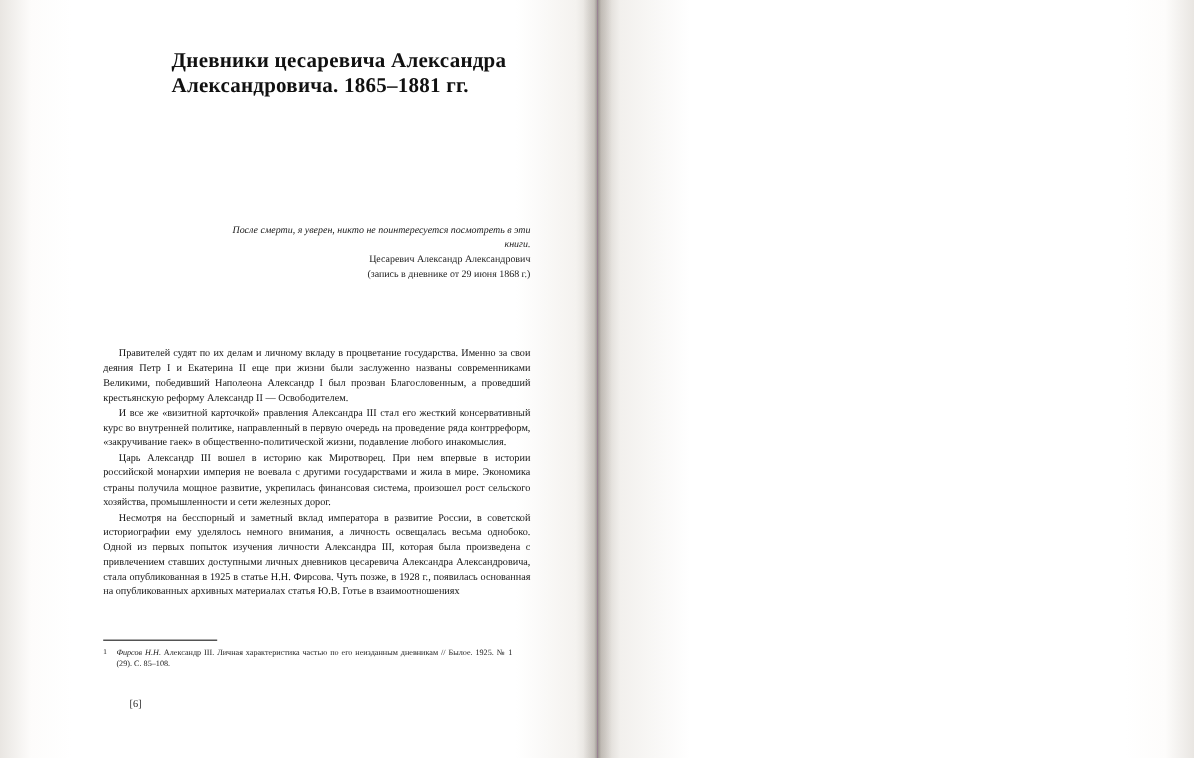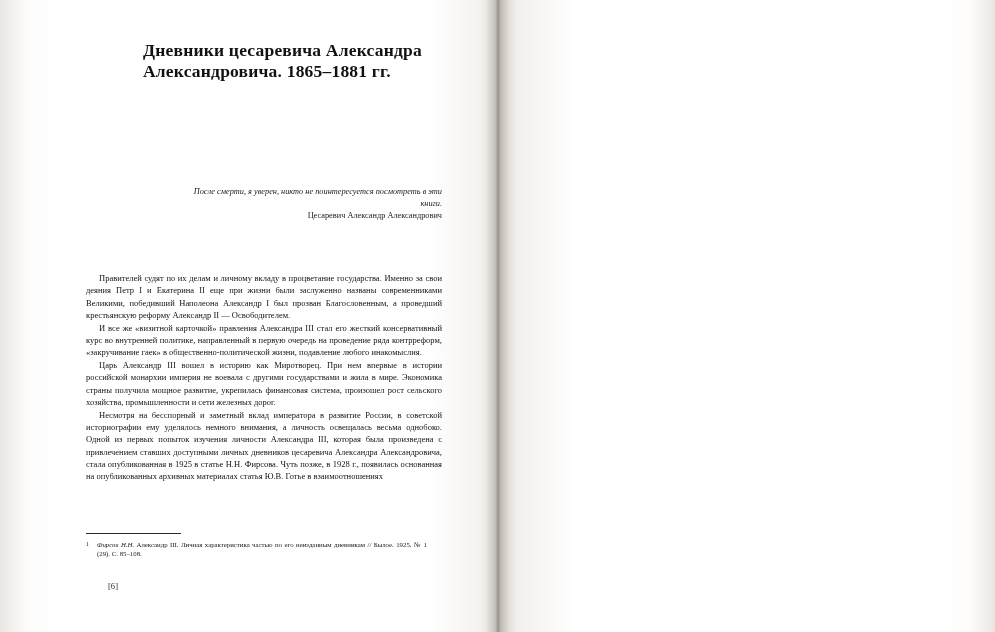--- a/index.html
+++ b/index.html
@@ -81,21 +81,21 @@
     position: absolute;
     left: 0;
     top: 272px;
     width: 356px;
     font-size: 8.5px;
     line-height: 12.3px;
     color: #121212;
     text-align: justify;
   }
   .l-body p {
-    margin: 0 0 0 0;
+    margin: 16px 0 0 0;
     text-indent: 13px;
     hyphens: auto;
   }
   .l-body p + p { margin-top: 0.5px; }
 
   .footnote-rule {
     position: absolute;
     left: 0;
     top: 533px;
     width: 95px;
@@ -139,20 +139,21 @@
 
   <div class="page left">
     <div class="l-content">
 
       <div class="chapter-title">Дневники цесаревича Александра Александровича. 1865–1881 гг.</div>
 
       <div class="epigraph">
         <div class="it">После смерти, я уверен,
 никто не поинтересуется посмотреть в эти книги.</div>
         <div class="src">Цесаревич Александр Александрович</div>
+        <div class="src">(запись в дневнике от 29 июня 1868 г.)</div>
       </div>
 
       <div class="l-body">
         <p>Правителей судят по их делам и личному вкладу в процветание государства. Именно за свои деяния Петр I и Екатерина II еще при жизни были заслуженно названы современниками Великими, победивший Наполеона Александр I был прозван Благословенным, а проведший крестьянскую реформу Александр II — Освободителем.</p>
         <p>И все же «визитной карточкой» правления Александра III стал его жесткий консервативный курс во внутренней политике, направленный в первую очередь на проведение ряда контрреформ, «закручивание гаек» в общественно-политической жизни, подавление любого инакомыслия.</p>
         <p>Царь Александр III вошел в историю как Миротворец. При нем впервые в истории российской монархии империя не воевала с другими государствами и жила в мире. Экономика страны получила мощное развитие, укрепилась финансовая система, произошел рост сельского хозяйства, промышленности и сети железных дорог.</p>
         <p>Несмотря на бесспорный и заметный вклад императора в развитие России, в советской историографии ему уделялось немного внимания, а личность освещалась весьма однобоко. Одной из первых попыток изучения личности Александра III, которая была произведена с привлечением ставших доступными личных дневников цесаревича Александра Александровича, стала опубликованная в 1925 в статье Н.Н. Фирсова. Чуть позже, в 1928 г., появилась основанная на опубликованных архивных материалах статья Ю.В. Готье в взаимоотношениях</p>
       </div>
 
       <div class="footnote-rule"></div>

